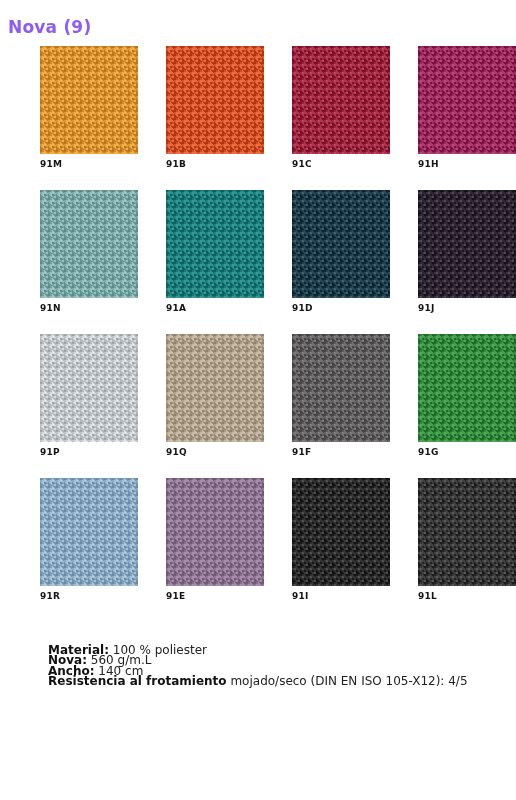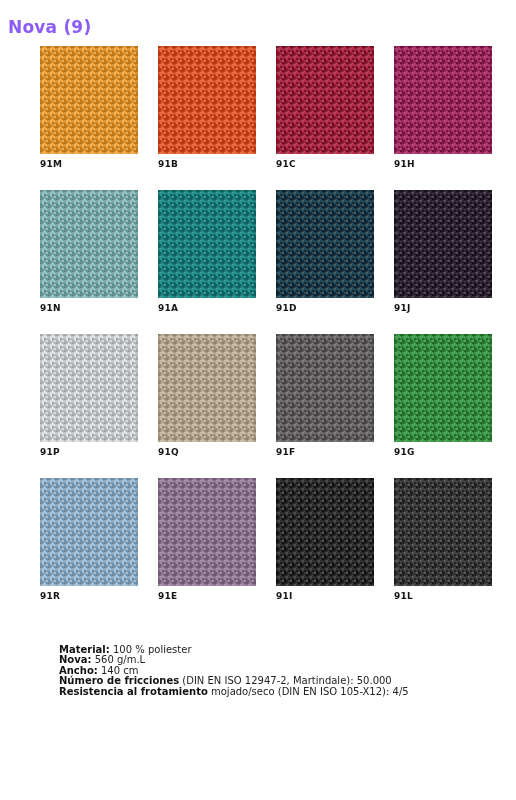--- a/index.html
+++ b/index.html
@@ -31,21 +31,21 @@
 
   
   .swatch-grid {
     position: absolute;
     left: 40px;
     top: 46px;
     width: 432px;
   }
   .swatch-row {
     display: flex;
-    gap: 20px;
+    gap: 28px;
     margin-bottom: 21px;
   }
   .swatch-cell {
     width: 98px;
   }
   .swatch-chip {
     width: 98px;
     height: 108px;
     position: relative;
     overflow: hidden;
@@ -64,25 +64,25 @@
     font-family: "DejaVu Sans", sans-serif;
     font-size: 9px;
     font-weight: bold;
     color: #151515;
     letter-spacing: 0.3px;
   }
 
   
   .specs {
     position: absolute;
-    left: 59px;
+    left: 48px;
     top: 645px;
     width: 430px;
     font-family: "DejaVu Sans", sans-serif;
-    font-size: 10px;
+    font-size: 12px;
     line-height: 10.4px;
     color: #222222;
   }
   .spec-line {
     white-space: nowrap;
   }
   .spec-line b {
     font-weight: bold;
     color: #111111;
   }
@@ -196,15 +196,14 @@
         </div>
         <div class="swatch-label">91L</div>
       </div>
     </div>
   </div>
 
 <div class="specs">
     <div class="spec-line"><b>Material:</b><span> 100 % poliester</span></div>
     <div class="spec-line"><b>Nova:</b><span> 560 g/m.L</span></div>
     <div class="spec-line"><b>Ancho:</b><span> 140 cm</span></div>
-    <div class="spec-line"><b>Número de fricciones</b><span> (DIN EN ISO 12947-2, Martindale): 50.000</span></div>
     <div class="spec-line"><b>Resistencia al frotamiento</b><span> mojado/seco (DIN EN ISO 105-X12): 4/5</span></div>
   </div>
 
 </body></html>

